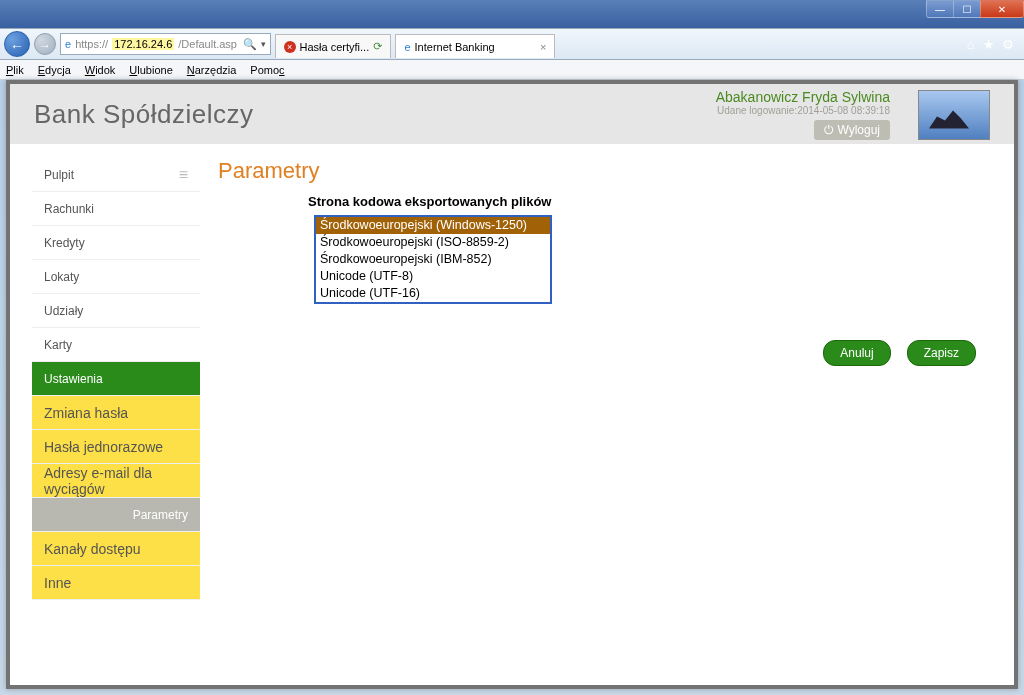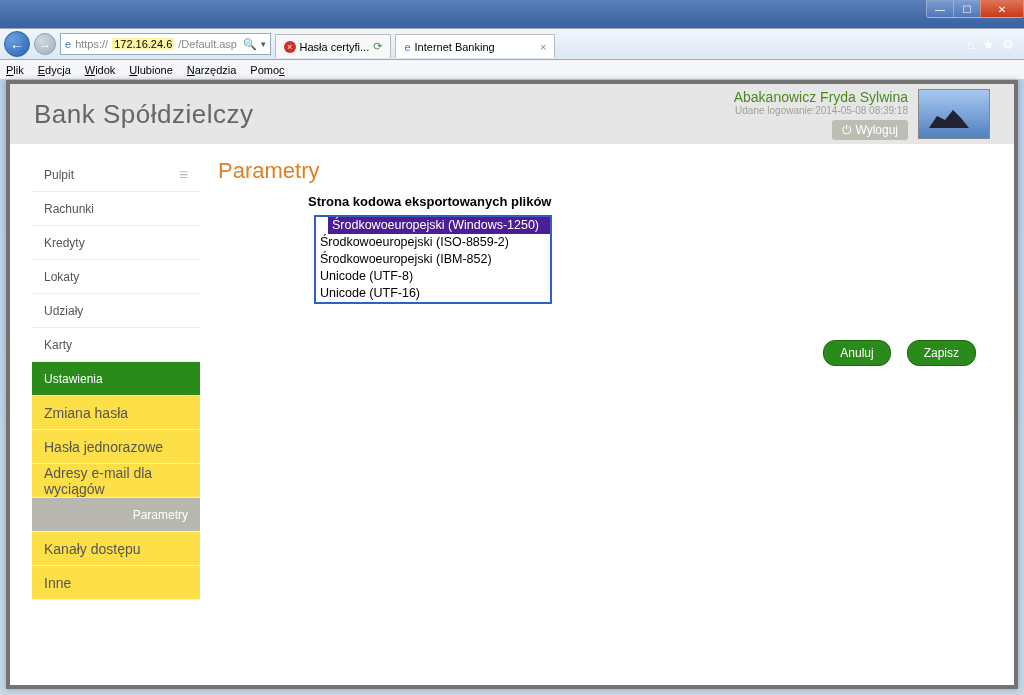--- a/index.html
+++ b/index.html
@@ -31,21 +31,21 @@
 
     
     .menu-bar { height: 20px; background: #f4f6fa; border-bottom: 1px solid #c8d0d8; display: flex; align-items: center; padding: 0 6px; gap: 14px; font-size: 11px; }
     .menu-item { cursor: default; }
     .menu-item u { text-decoration: underline; }
 
     
     .page { position: absolute; top: 80px; left: 6px; right: 6px; bottom: 6px; background: #fff; border: 4px solid #737373; box-shadow: 0 0 6px rgba(0,0,0,0.25); }
     .topband { height: 60px; background: #e6e6e6; display: flex; align-items: center; padding: 0 24px; }
     .bank-logo { font-size: 26px; font-weight: 300; color: #666; letter-spacing: 0.5px; }
-    .hdr-right { margin-left: auto; display:flex; align-items:center; gap:10px; }
+    .hdr-right { margin-left: auto; display:flex; align-items:flex-end; gap:28px; }
     .user-block { text-align: right; }
     .user-name { color:#4a8a20; font-size: 14px; }
     .login-time { color:#a0a098; font-size: 10px; }
     .logout { display:inline-flex; align-items:center; gap:4px; background:#bdbdb3; color:#fff; padding:3px 10px; border-radius:3px; font-size:12px; margin-top:4px; }
     .hdr-img { width: 72px; height: 50px; background: linear-gradient(#a8c8f0,#5080c0); border:1px solid #888; position:relative; overflow:hidden; }
     .hdr-img::after { content:""; position:absolute; left:10px; top:18px; width:40px; height:20px; background:#223; clip-path: polygon(0 100%, 20% 40%, 40% 60%, 60% 10%, 80% 50%, 100% 100%); }
 
     .content { display:flex; padding: 14px 22px; gap: 18px; }
 
     
@@ -55,21 +55,21 @@
     .side-item.active { background:#2a8a1a; color:#fff; }
     .side-item.sub { background:#fde047; font-size:14px; }
     .side-item.sub-active { background:#b8b8b0; color:#fff; justify-content:flex-end; }
 
     
     .main { flex:1; }
     .page-title { color:#e08020; font-size: 22px; font-weight: 400; margin-bottom: 10px; }
     .setting-label { font-size: 13px; font-weight: 600; margin-left: 90px; margin-bottom: 6px; }
     .selectbox { margin-left: 96px; width: 238px; border: 2px solid #3060c0; background:#fff; }
     .selectbox .opt { font-size: 12.5px; padding: 0 4px; line-height: 17px; }
-    .selectbox .opt.selected { background:#4c1d95; color:#fff;margin-left:12px; }
+    .selectbox .opt.selected { background:#a16207; color:#fff; }
     .btn-row { display:flex; gap:16px; justify-content:flex-end; margin-top: 36px; padding-right: 16px; }
     .btn { background:#2a8a1a; color:#fff; font-size:12px; padding:5px 16px; border:1px solid #1a6a0a; border-radius:12px; }
 
   </style>
 </head>
 <body>
 
 <div class="titlebar">
   <div class="titlebar-mid"></div>
   <div class="win-btn-group">

